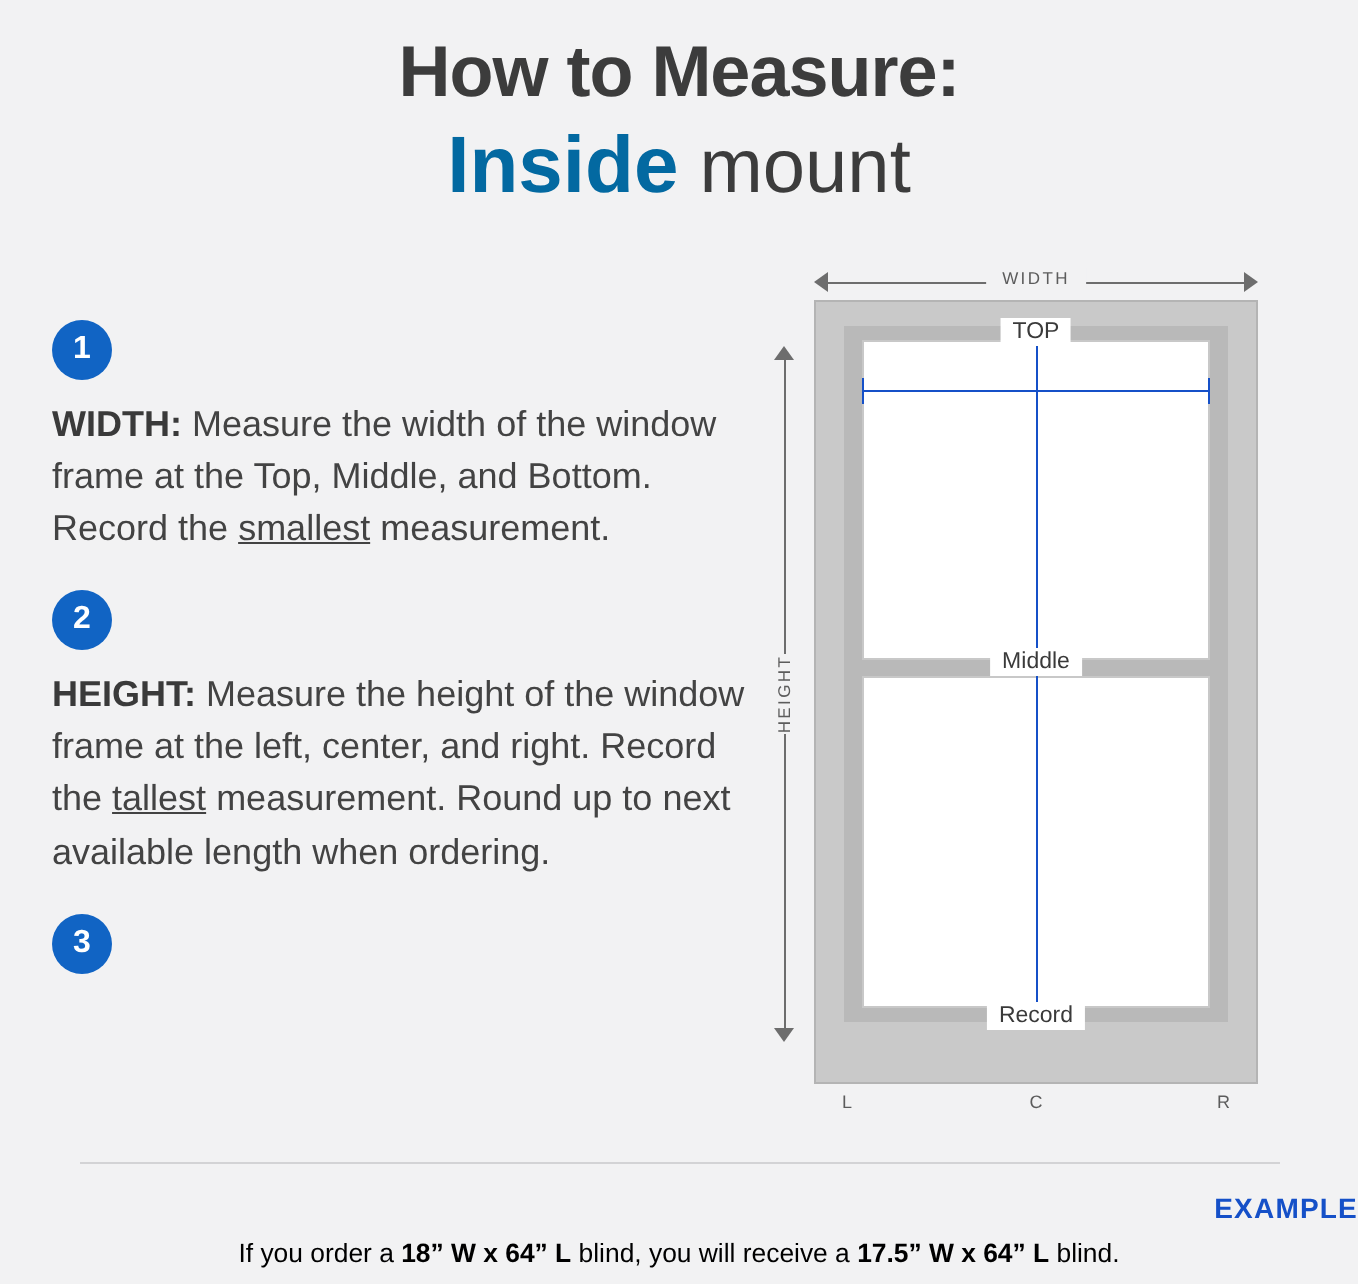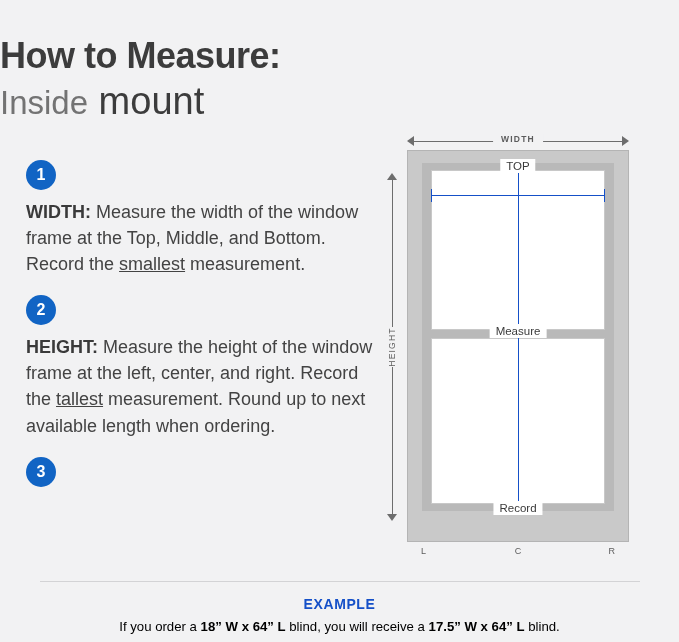--- a/index.html
+++ b/index.html
@@ -16,39 +16,39 @@
     position: relative;
   }
   .page {
     position: relative;
     width: 679px;
     height: 642px;
   }
 
   
   .title-block {
-    text-align: left;
-    padding-top: 36px;
+    text-align: center;
+    padding-top: 16px;
   }
   .title-line1 {
     font-size: 36px;
     font-weight: bold;
     color: #3c3c3c;
     letter-spacing: -0.5px;
     line-height: 1.1;
   }
   .title-line2 {
     font-size: 38px;
     line-height: 1.15;
     margin-top: 4px;
   }
   .title-accent {
-    color: #737373;
-    font-weight: normal;
-    font-size: 33px;
+    color: #0369a1;
+    font-weight: bold;
+    font-size: 40px;
   }
   .title-rest {
     color: #3c3c3c;
     font-weight: normal;
     font-size: 38px;
   }
 
   
   .steps {
     position: absolute;
@@ -93,21 +93,20 @@
     width: 274px;
     height: 440px;
   }
   
   .width-arrow {
     position: absolute;
     left: 27px;
     top: 6px;
     width: 222px;
     height: 14px;
-    font-weight: bold;
   }
   .width-line {
     position: absolute;
     top: 7px;
     left: 6px;
     right: 6px;
     height: 1px;
     background: #6d6d6d;
   }
   .arrow-l, .arrow-r {
@@ -253,20 +252,21 @@
     height: 1px;
     background: #d3d3d5;
     margin: 0 auto 14px auto;
   }
   .footer-title {
     color: #1550c8;
     font-size: 14px;
     font-weight: bold;
     letter-spacing: 0.6px;
     margin-bottom: 7px;
+    text-align: right;
   }
   .footer-text {
     font-size: 13.2px;
     color: #000000;
   }
   .footer-text b { font-weight: bold; }
 </style>
 </head>
 <body>
 
@@ -324,21 +324,21 @@
 
         <div class="meas-h" style="left:9px; right:9px; top:32px;"></div>
         <div class="tick" style="left:9px; top:26px; width:1px; height:13px;"></div>
         <div class="tick" style="right:9px; top:26px; width:1px; height:13px;"></div>
 
         <div class="meas-v" style="left:50%; top:6px; bottom:7px;"></div>
         <div class="tick" style="left:calc(50% - 6px); top:6px; width:13px; height:1px;"></div>
         <div class="tick" style="left:calc(50% - 6px); bottom:7px; width:13px; height:1px;"></div>
 
         <div class="lbl" style="left:50%; transform:translateX(-50%); top:-4px;">TOP</div>
-        <div class="lbl" style="left:50%; transform:translateX(-50%); top:161px;">Measure</div>
+        <div class="lbl" style="left:50%; transform:translateX(-50%); top:161px;">Middle</div>
         <div class="lbl" style="left:50%; transform:translateX(-50%); bottom:-4px;">Record</div>
       </div>
     </div>
 
     <div class="axis-letters">
       <span style="left:14px;">L</span>
       <span style="left:50%; transform:translateX(-50%);">C</span>
       <span style="right:14px;">R</span>
     </div>
 

